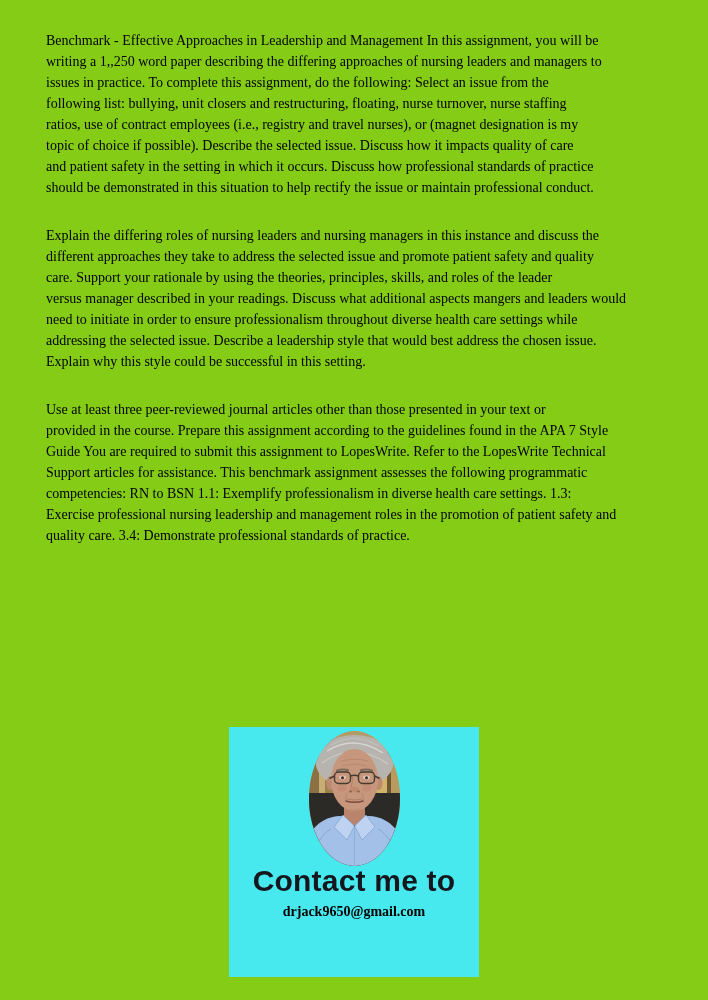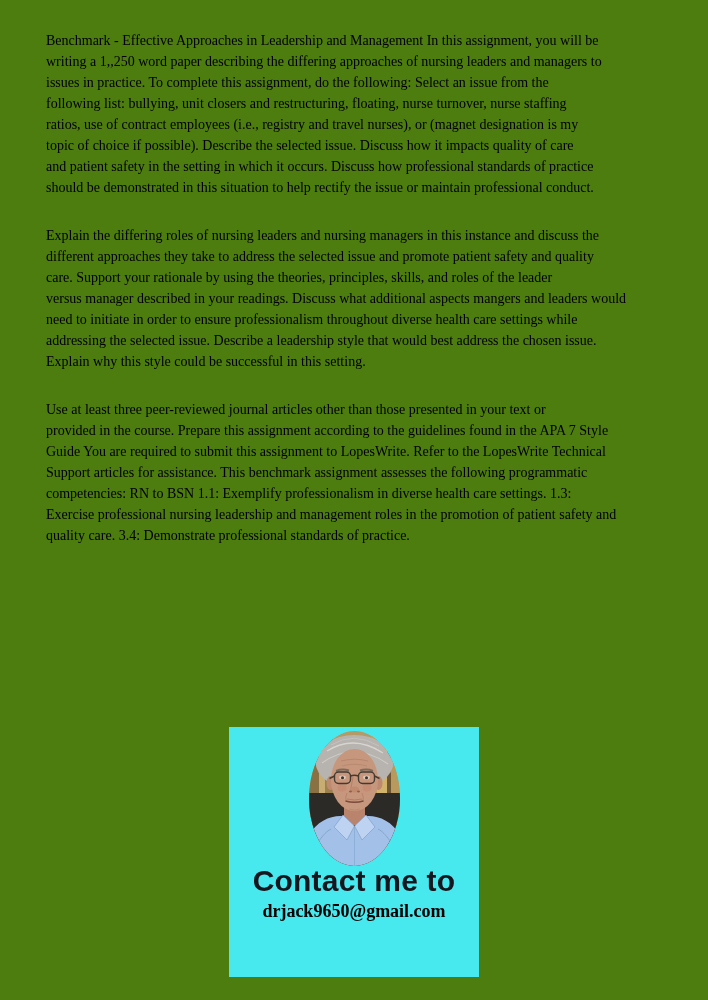--- a/index.html
+++ b/index.html
@@ -1,21 +1,21 @@
 <!DOCTYPE html>
 <html><head>
 <meta charset="utf-8">
 <style>
   * { margin: 0; padding: 0; box-sizing: border-box; }
   html, body { background: #ffffff; }
   .page {
     position: relative;
     width: 708px;
     height: 1000px;
-    background: #4d7c0f;
+    background: #84cc16;
     overflow: hidden;
     margin: 0 auto;
   }
   .doc-text {
     position: absolute;
     left: 46px;
     top: 30px;
     width: 640px;
   }
   .doc-text p {
@@ -45,21 +45,21 @@
     font-family: "Liberation Sans", "DejaVu Sans", sans-serif;
     font-weight: 700;
     font-size: 30px;
     line-height: 30px;
     color: #16161e;
     letter-spacing: 0.2px;
   }
   .card-email {
     font-family: "Liberation Serif", "DejaVu Serif", serif;
     font-weight: 700;
-    font-size: 18px;
+    font-size: 14px;
     line-height: 29px;
     color: #000000;
     margin-top: 1px;
   }
 </style>
 </head>
 <body>
 
 <div class="page">
 

